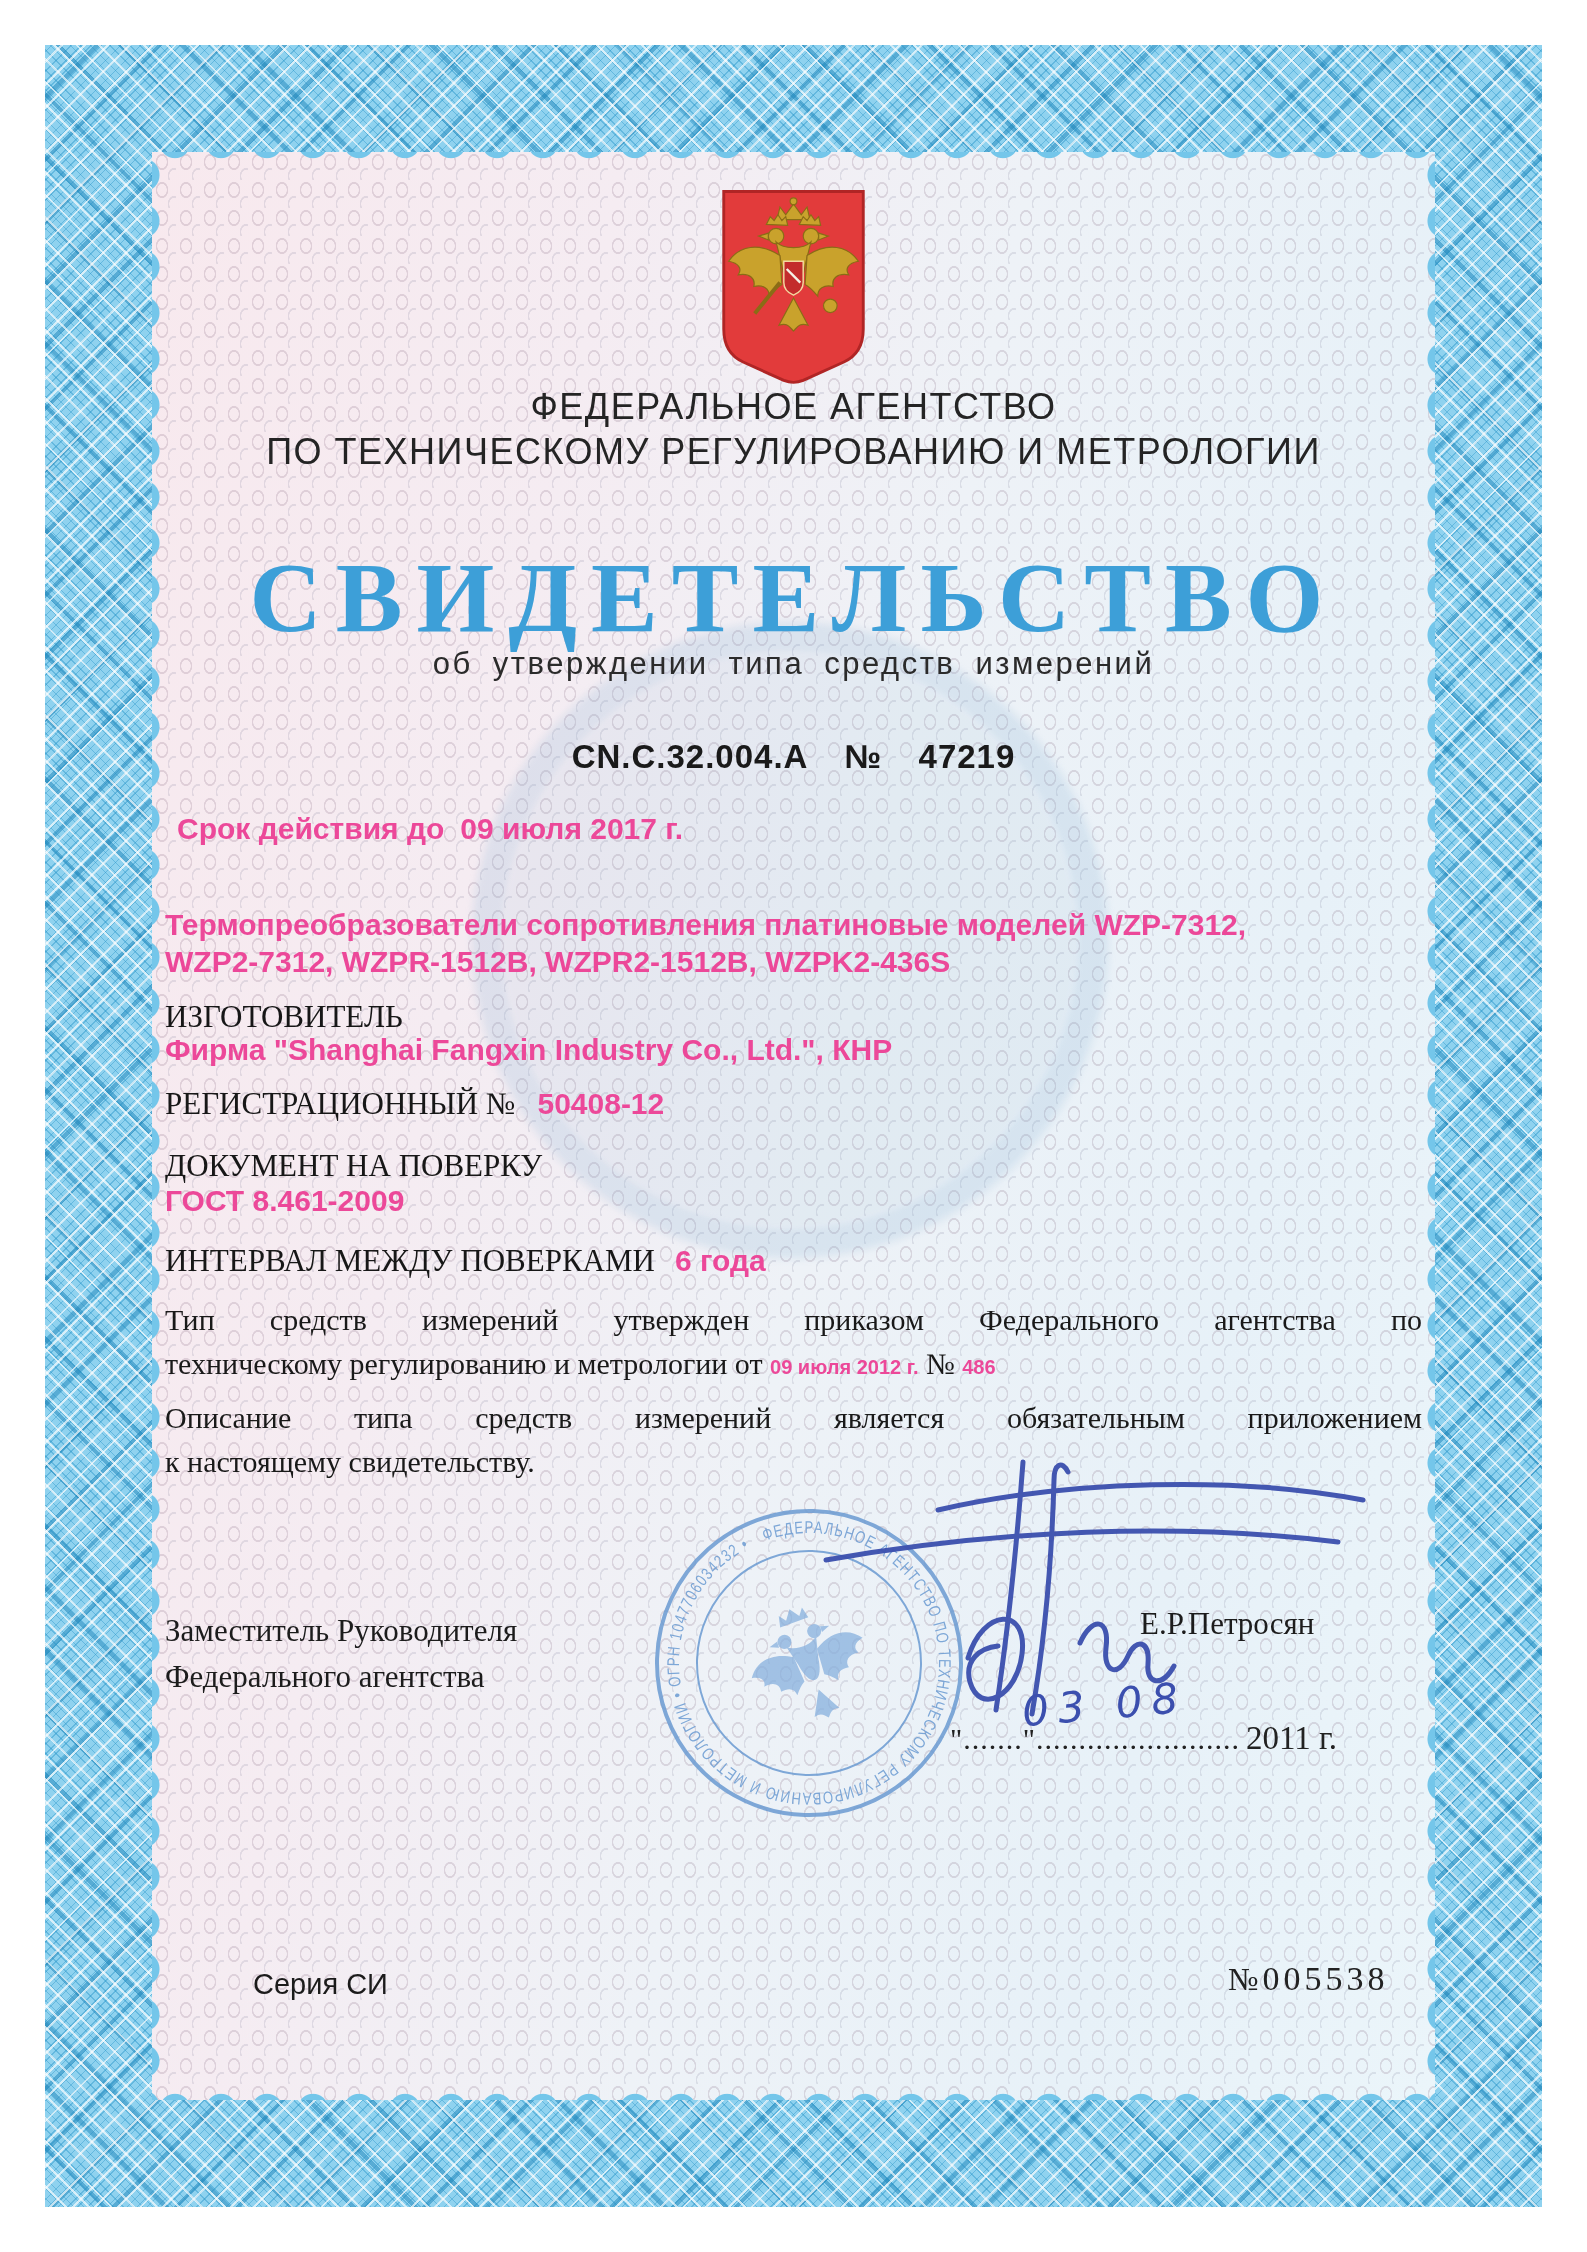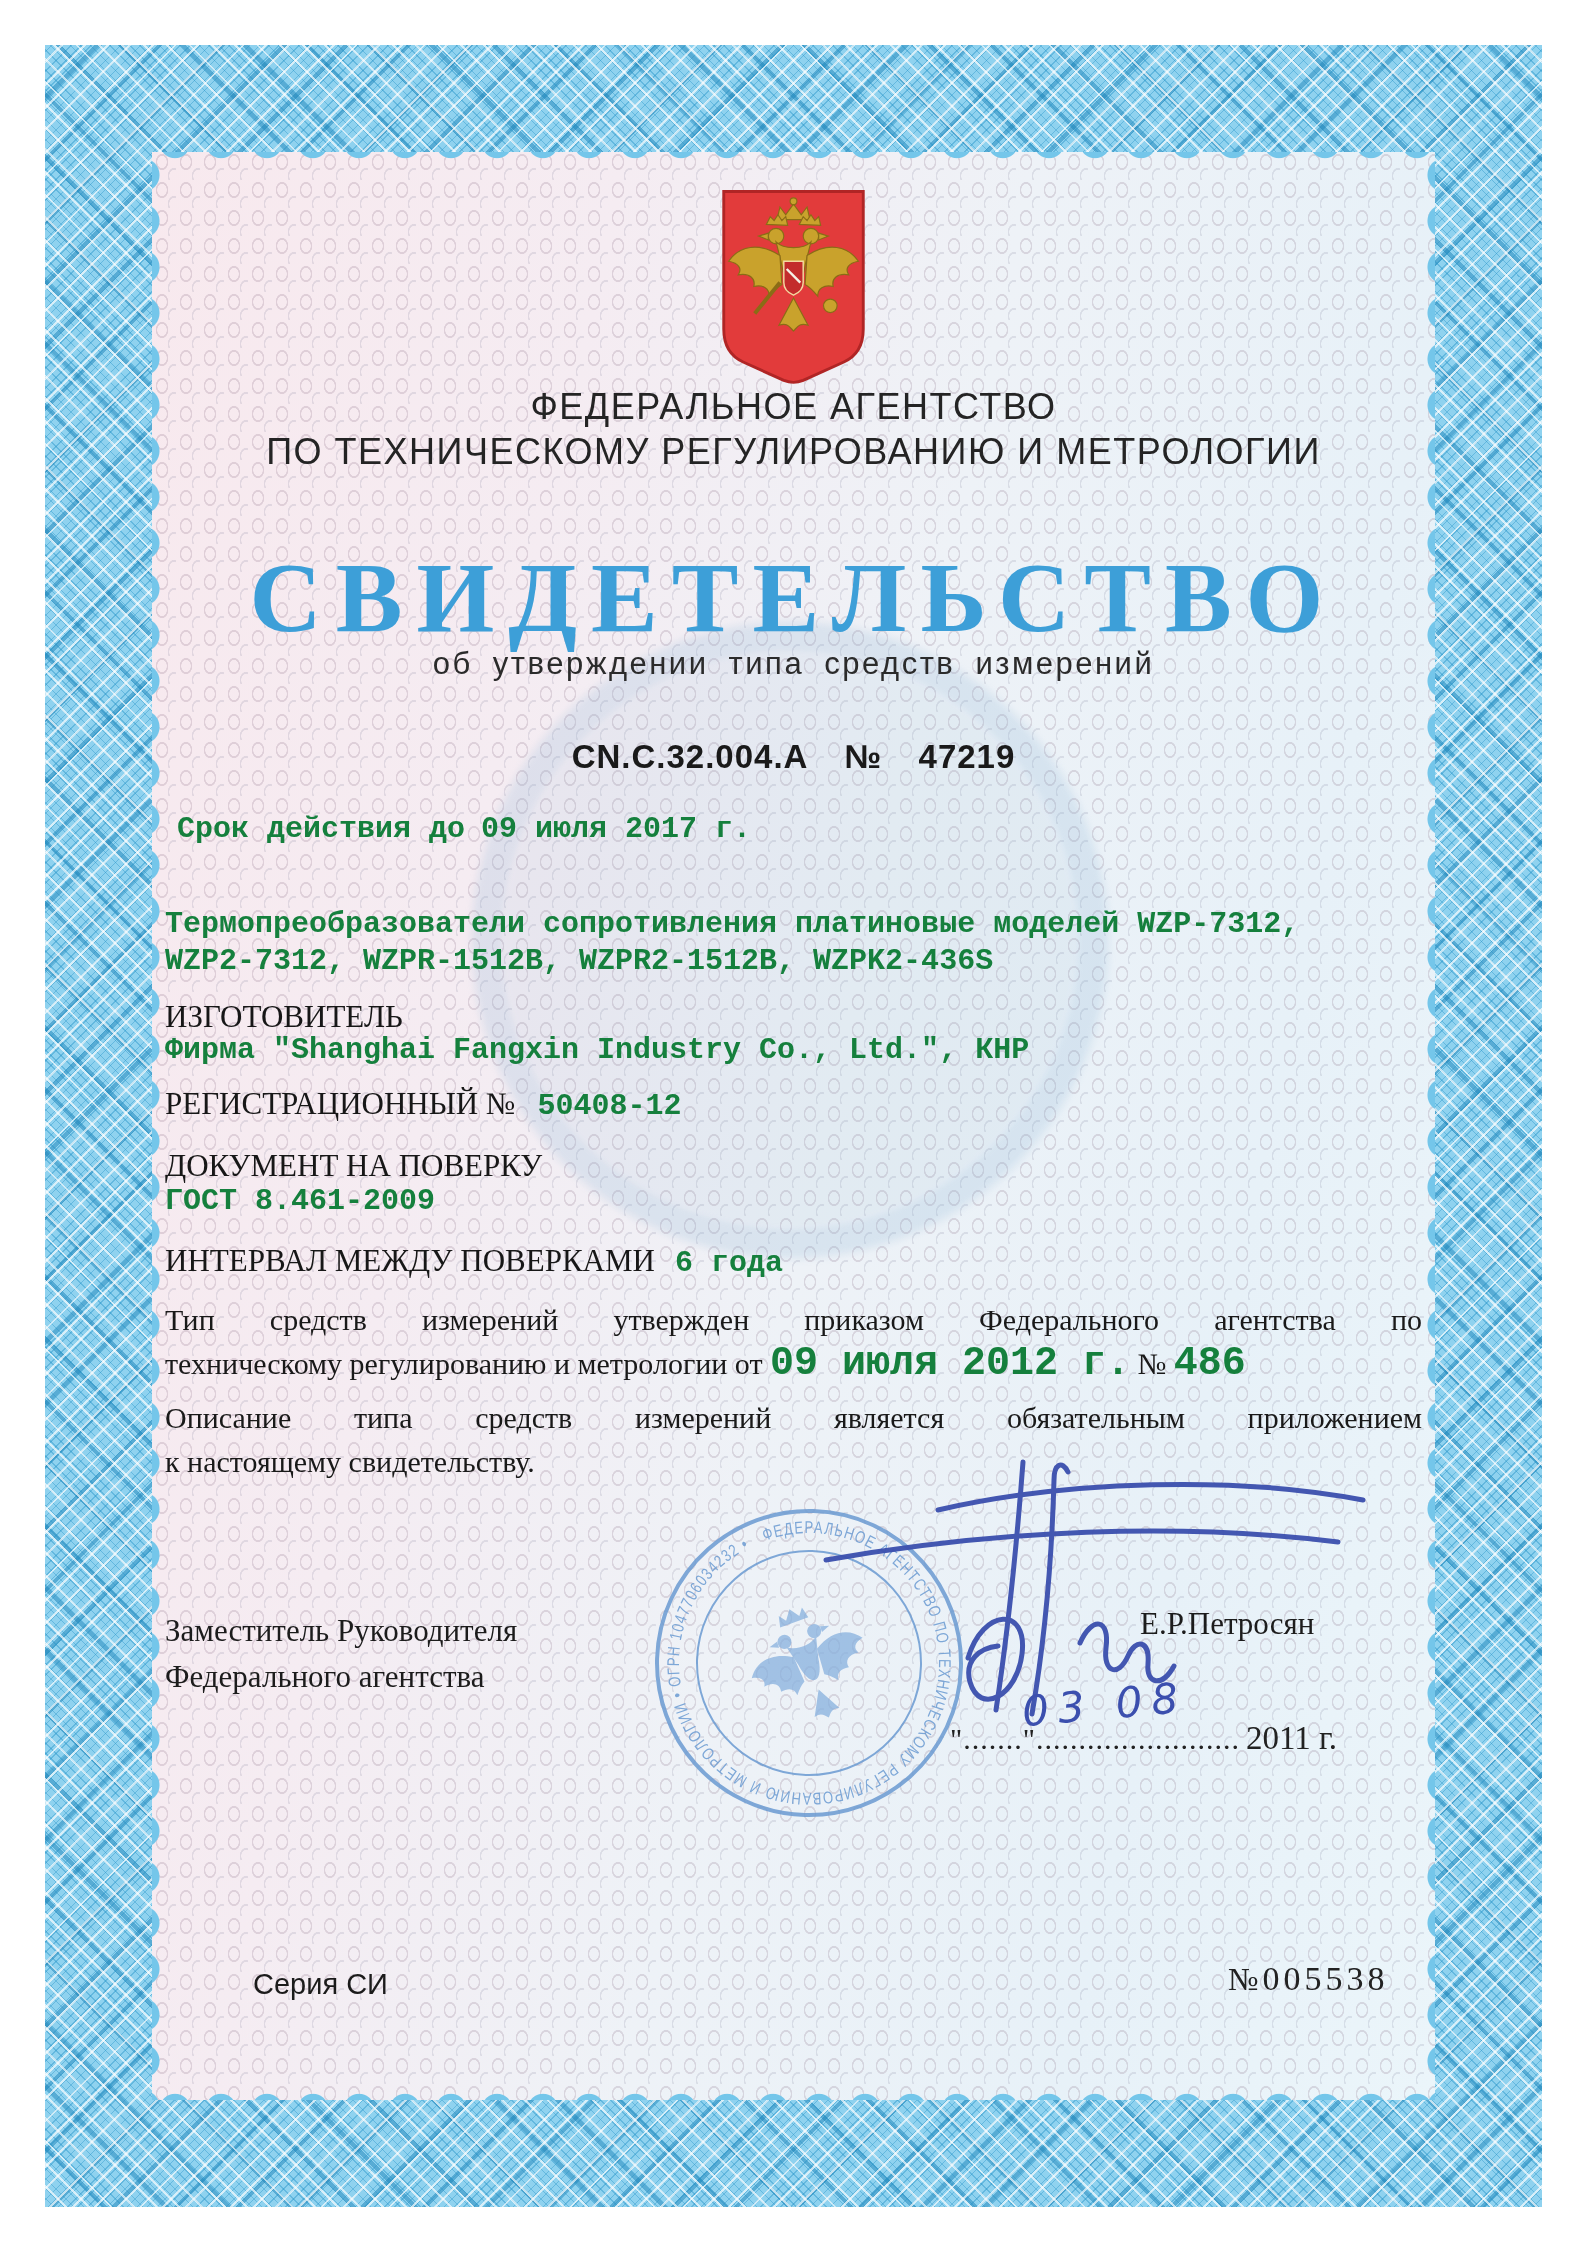--- a/index.html
+++ b/index.html
@@ -56,38 +56,38 @@
   .sans{font-family:"Liberation Sans",sans-serif;}
   .agency{top:384px;font-size:36px;line-height:45px;letter-spacing:1.5px;color:#242424;}
   .cert-title{
     top:540px;font-size:100px;font-weight:bold;letter-spacing:14px;
     color:#3d9fd8;font-family:"Liberation Serif",serif;
   }
   .subtitle{top:646px;font-size:31px;letter-spacing:2.5px;word-spacing:9px;color:#2b2b2b;}
   .certline{top:738px;font-size:33px;font-weight:bold;letter-spacing:1px;color:#1a1a1a;}
   .certline .gap{display:inline-block;width:26px;}
   .lbl-serif{font-size:31px;font-family:"Liberation Serif",serif;color:#171717;}
-  .val-bold{font-family:Liberation Mono, monospace;font-weight:bold;font-size:30px;color:#15803d;}
+  .val-bold{font-family:Liberation Sans, sans-serif;font-weight:bold;font-size:30px;color:#ec4899;}
   .validity{left:165px;top:812px;}
   .validity .val-bold{margin-left:12px;}
   .tn-label{left:165px;top:869px;}
   .tn-value{left:165px;top:906px;line-height:37px;}
   .mf-label{left:165px;top:999px;}
   .mf-value{left:165px;top:1033px;}
   .reg{left:165px;top:1086px;}
   .reg .val-bold{margin-left:18px;}
   .doc-label{left:165px;top:1148px;}
   .doc-value{left:165px;top:1184px;}
   .interval{left:165px;top:1243px;}
   .interval .val-bold{margin-left:16px;}
   .para{left:165px;width:1257px;font-size:30px;line-height:44px;color:#191919;}
   .p1{top:1298px;}
   .p2{top:1396px;}
   .jline{text-align:justify;text-align-last:justify;}
-  .para .val-bold{font-size:40px;}
+  .para .val-bold{font-size:20px;}
   .sig-pos{left:165px;top:1608px;font-size:31px;line-height:46px;}
   .sig-name{left:1140px;top:1606px;font-size:31px;}
   .hand-date{
     left:1022px;top:1680px;font-size:42px;color:#3b4fae;font-style:italic;
     font-family:"DejaVu Sans",sans-serif;letter-spacing:9px;transform:rotate(-5deg);
   }
   .date-line{left:950px;top:1720px;font-size:30px;color:#222;}
   .date-line .dots{letter-spacing:1px;}
   .date-line .year{font-size:33px;margin-left:6px;}
   .series{left:253px;top:1968px;font-size:29px;color:#1b1b1b;}

